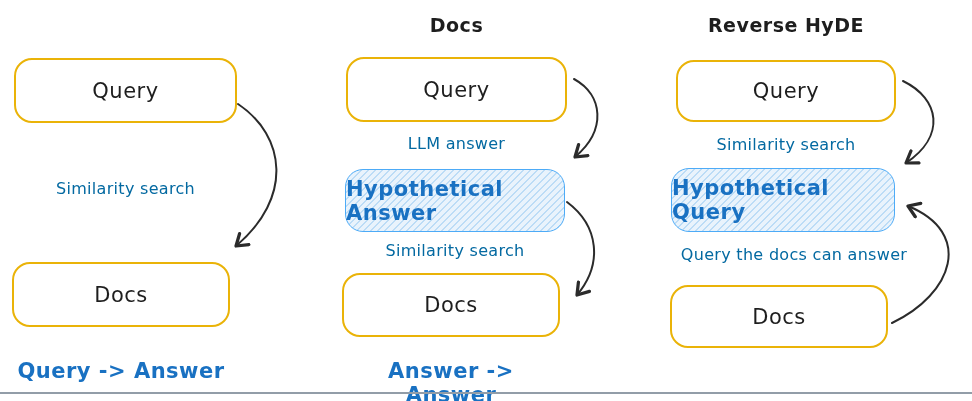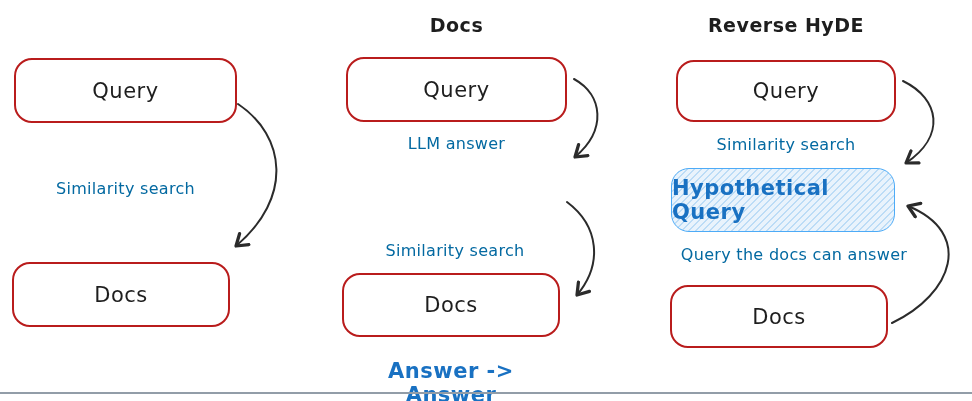--- a/index.html
+++ b/index.html
@@ -25,21 +25,21 @@
     position: absolute;
     text-align: center;
     font-size: 19px;
     font-weight: 600;
     letter-spacing: 0.5px;
     color: #1e1e1e;
   }
   .node {
     position: absolute;
     box-sizing: border-box;
-    border: 2px solid #b91c1c;
+    border: 2px solid #eab308;
     border-radius: 18px;
     background: #ffffff;
     display: flex;
     align-items: center;
     justify-content: center;
     font-size: 21px;
     font-weight: 500;
     color: #1e1e1e;
     letter-spacing: 0.5px;
   }
@@ -93,24 +93,26 @@
     <path d="M 238 104 C 286 136, 293 198, 236 246" fill="none" stroke="#2b2b2b" stroke-width="2" stroke-linecap="round" marker-end="url(#ah)"></path>
     <path d="M 574 79 C 603 95, 607 130, 575 157" fill="none" stroke="#2b2b2b" stroke-width="2" stroke-linecap="round" marker-end="url(#ah)"></path>
     <path d="M 567 202 C 599 226, 603 264, 577 295" fill="none" stroke="#2b2b2b" stroke-width="2" stroke-linecap="round" marker-end="url(#ah)"></path>
     <path d="M 903 81 C 940 99, 946 136, 906 163" fill="none" stroke="#2b2b2b" stroke-width="2" stroke-linecap="round" marker-end="url(#ah)"></path>
     <path d="M 892 323 C 953 294, 974 233, 908 206" fill="none" stroke="#2b2b2b" stroke-width="2" stroke-linecap="round" marker-end="url(#ah)"></path>
   </svg>
 
   <div class="node" style="left:14px; top:58px; width:223px; height:65px;">Query</div>
   <div class="edge-label" style="left:14px; top:179px; width:223px;">Similarity search</div>
   <div class="node" style="left:12px; top:262px; width:218px; height:65px;">Docs</div>
+  <div class="summary" style="left:12px; top:359px; width:218px;">Query -&gt; Answer</div>
 
   <div class="col-title" style="left:346px; top:14px; width:221px;">Docs</div>
   <div class="node" style="left:346px; top:57px; width:221px; height:65px;">Query</div>
   <div class="edge-label" style="left:346px; top:134px; width:221px;">LLM answer</div>
+  <div class="node highlight" style="left:345px; top:169px; width:220px; height:63px;">Hypothetical Answer</div>
   <div class="edge-label" style="left:345px; top:241px; width:220px;">Similarity search</div>
   <div class="node" style="left:342px; top:273px; width:218px; height:64px;">Docs</div>
   <div class="summary" style="left:342px; top:359px; width:218px;">Answer -&gt; Answer</div>
 
   <div class="col-title" style="left:676px; top:14px; width:220px;">Reverse HyDE</div>
   <div class="node" style="left:676px; top:60px; width:220px; height:62px;">Query</div>
   <div class="edge-label" style="left:676px; top:135px; width:220px;">Similarity search</div>
   <div class="node highlight" style="left:671px; top:168px; width:224px; height:64px;">Hypothetical Query</div>
   <div class="edge-label" style="left:680px; top:245px; width:228px;">Query the docs can answer</div>
   <div class="node" style="left:670px; top:285px; width:218px; height:63px;">Docs</div>

